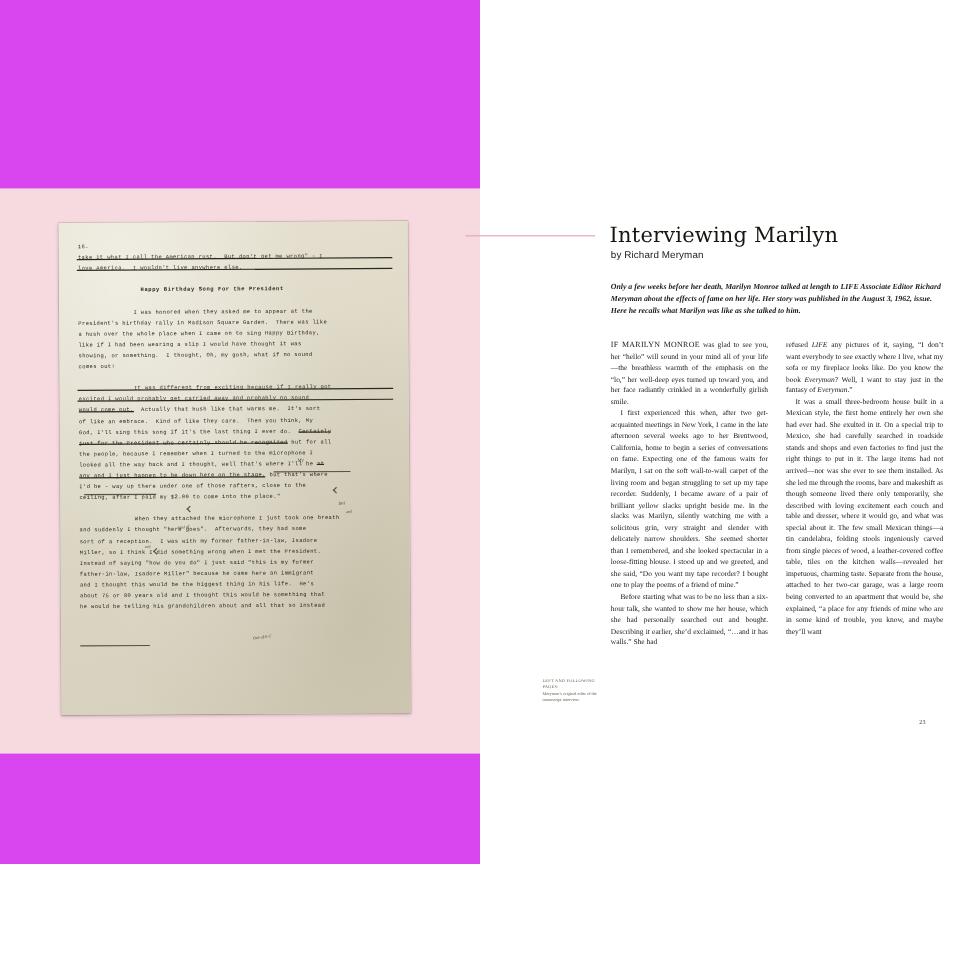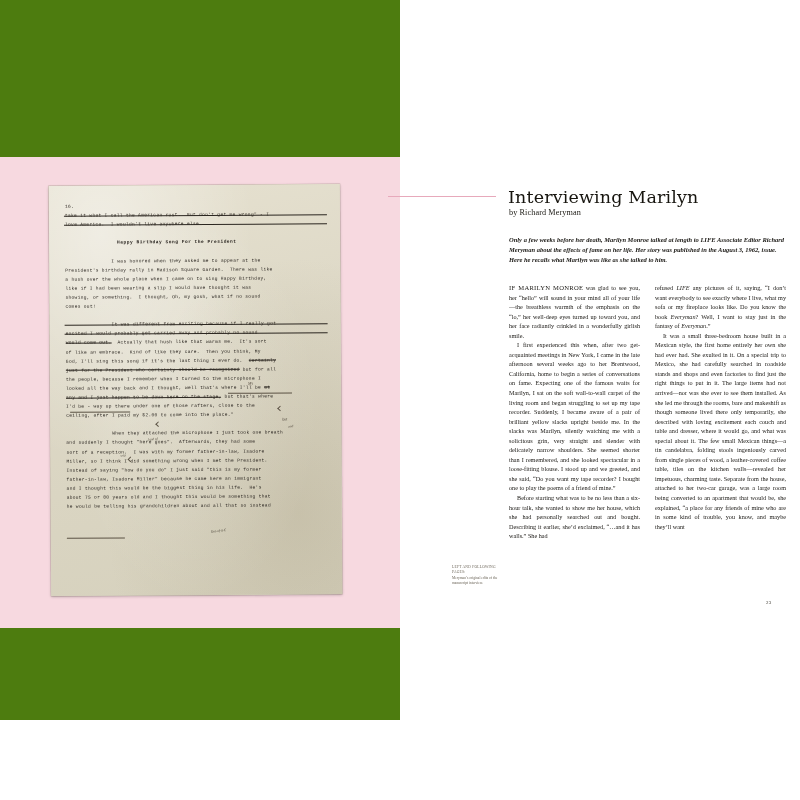--- a/index.html
+++ b/index.html
@@ -2,21 +2,21 @@
 <html><head>
 <meta charset="utf-8">
 <title>Interviewing Marilyn — book spread</title>
 <style>
   html,body{margin:0;padding:0;background:#ffffff;}
   body{
     width:800px;height:800px;overflow:hidden;
     font-family:"Liberation Serif", serif;
     -webkit-font-smoothing:antialiased;
   }
-  .spread{position:relative;width:800px;height:720px;background:#4d7c0f;}
+  .spread{position:relative;width:800px;height:720px;background:#d946ef;}
 
   
   .pink-plate{
     position:absolute;left:0;top:157px;width:400px;height:471px;
     background:#f7d9e0;
   }
   .manuscript{
     position:absolute;left:50px;top:28px;width:291px;height:410px;
     background:#ded9c8;
     background-image:
@@ -82,21 +82,21 @@
     background:#e7a9bb;
   }
   .article-title{
     position:absolute;left:108px;top:176px;width:290px;
     font-family:"DejaVu Serif","Liberation Serif",serif;
     font-weight:400;font-size:17.5px;letter-spacing:.15px;color:#17150f;
     line-height:1.1;
   }
   .byline{
     position:absolute;left:109px;top:208px;width:290px;
-    font-family:Liberation Serif, serif;
+    font-family:Liberation Sans, sans-serif;
     font-size:8.2px;color:#22201a;letter-spacing:.1px;
   }
   .standfirst{
     position:absolute;left:109px;top:235px;width:277px;
     font-family:"Liberation Serif",serif;
     font-style:italic;font-weight:bold;
     font-size:6.5px;line-height:10.2px;color:#1b1915;
     text-align:left;
   }
 

